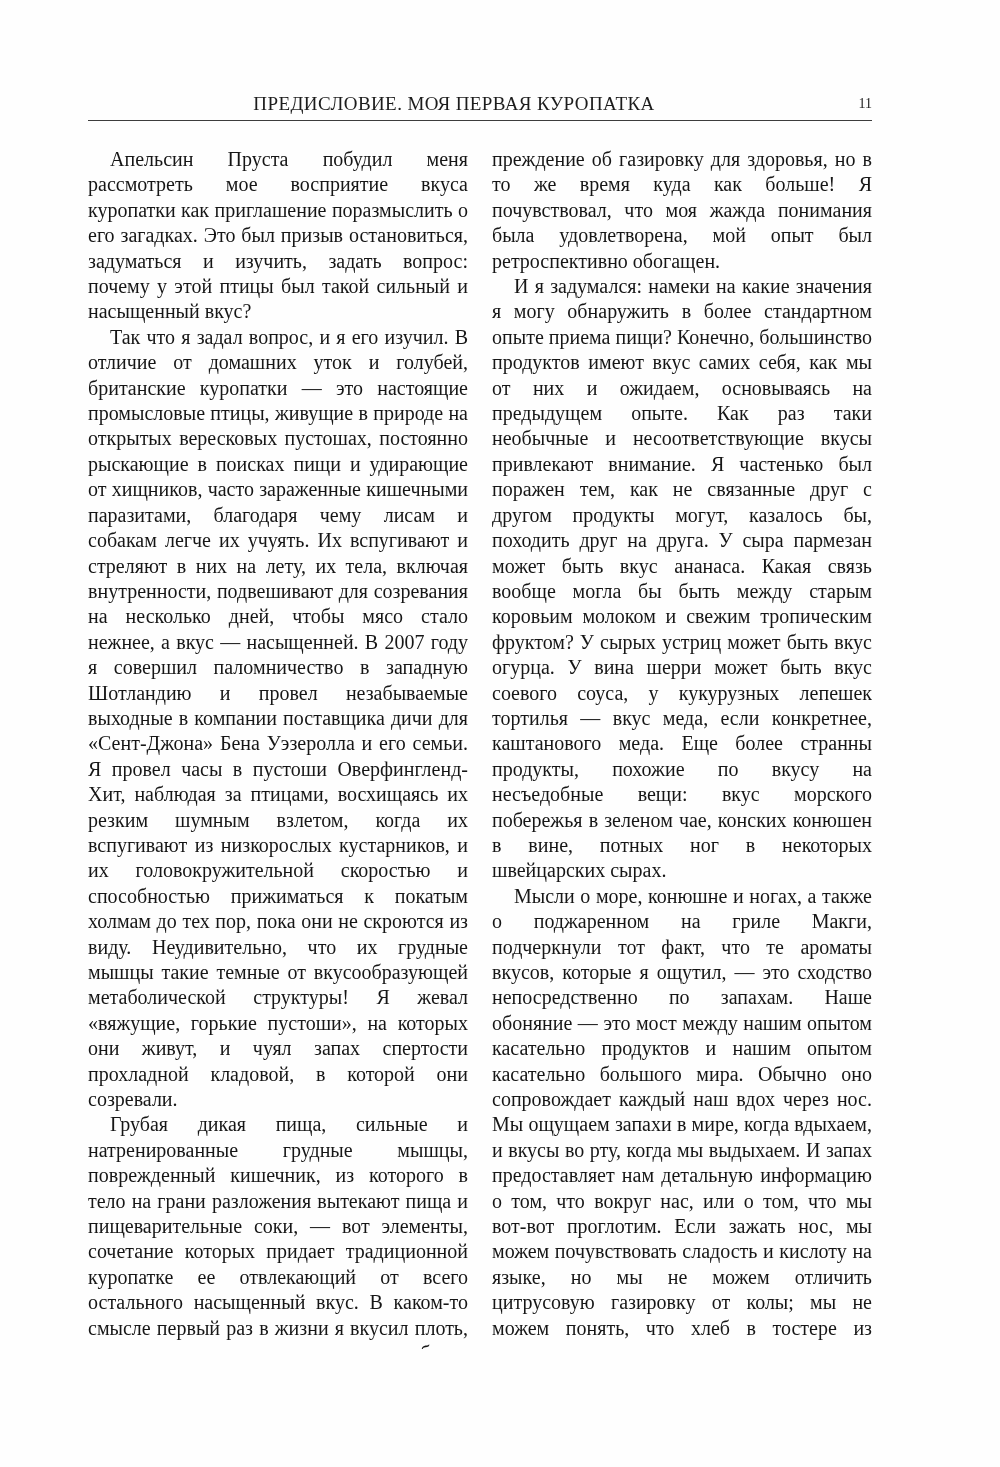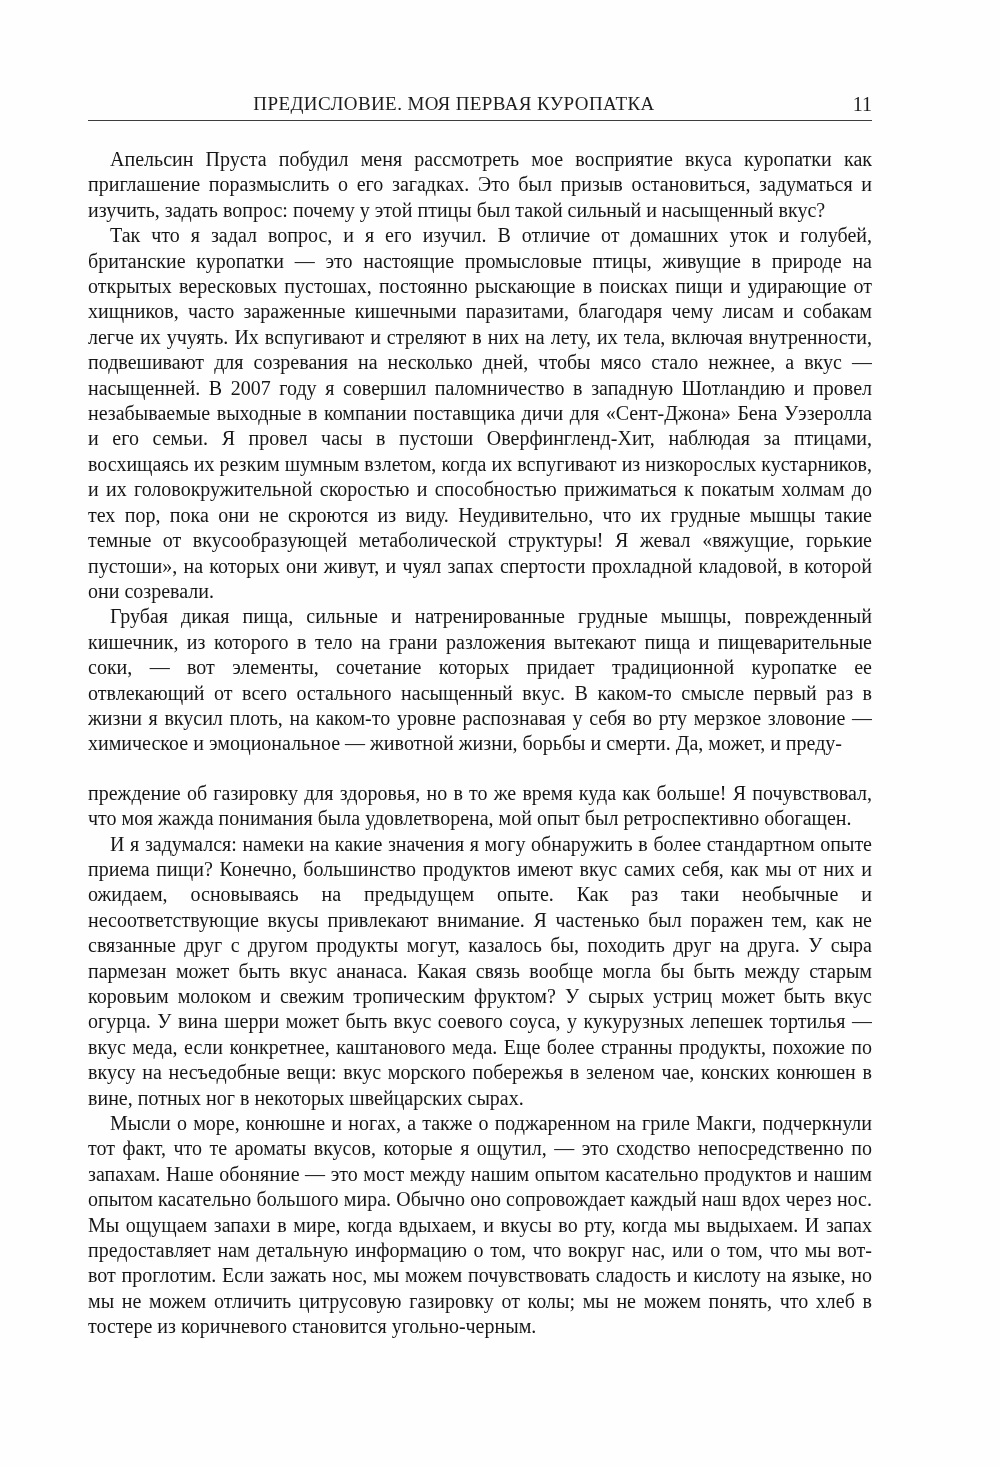--- a/index.html
+++ b/index.html
@@ -29,42 +29,41 @@
     font-size: 19px;
     line-height: 26px;
     letter-spacing: 0.4px;
     color: #1c1c1c;
     white-space: nowrap;
   }
   .page-number {
     position: absolute;
     right: 0;
     top: 0;
-    font-size: 20px;
+    font-size: 14px;
     line-height: 26px;
     color: #1c1c1c;
   }
   .header-rule {
     position: absolute;
     top: 120px;
     left: 88px;
     width: 784px;
     height: 0;
     border-top: 1.5px solid #3d3d3d;
   }
   .columns {
     position: absolute;
     top: 147px;
     left: 88px;
     width: 784px;
     height: 1202px;
     display: flex;
     gap: 24px;
     overflow: hidden;
-    flex-direction: column;
   }
   .column {
     flex: 1 1 0;
     min-width: 0;
     font-size: 20px;
     line-height: 25.4px;
     text-align: justify;
     hyphens: auto;
     -webkit-hyphens: auto;
   }

